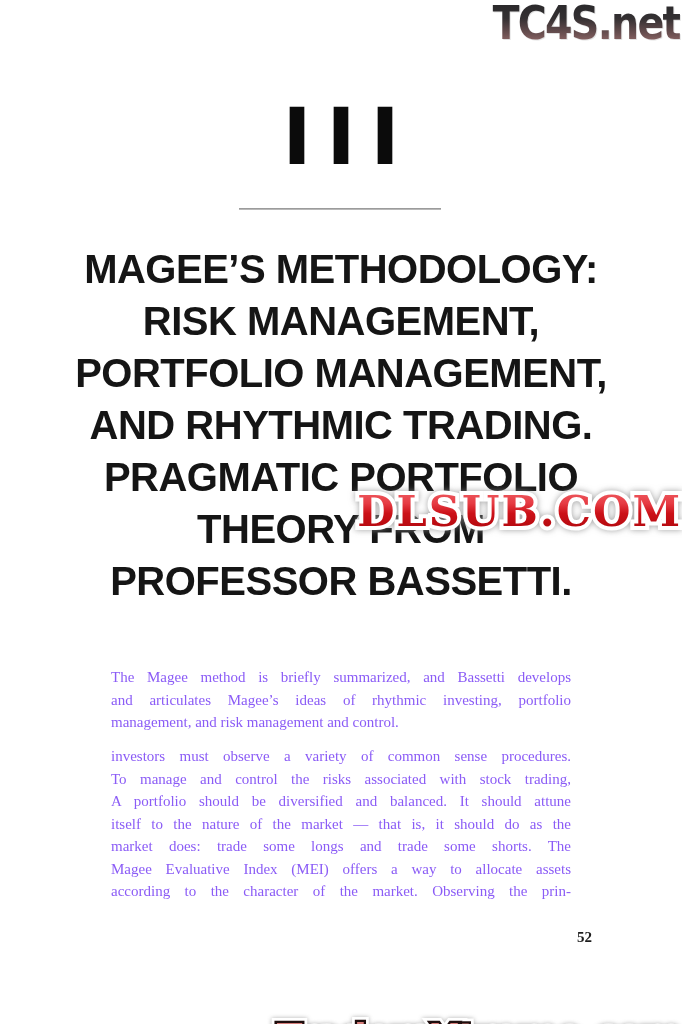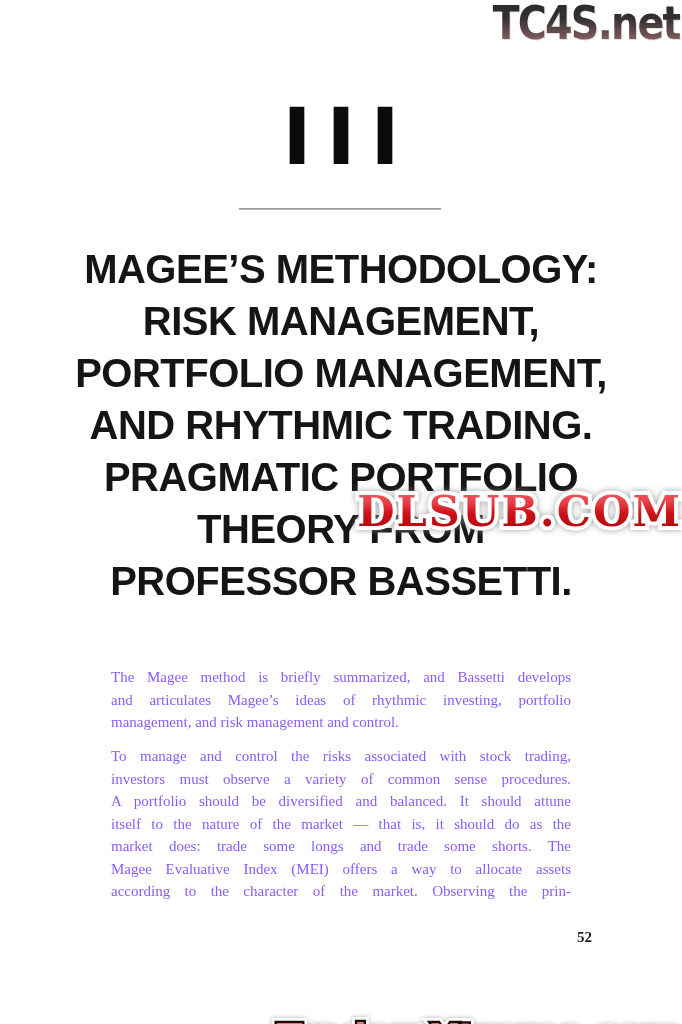--- a/index.html
+++ b/index.html
@@ -123,22 +123,22 @@
     </span>
   </div>
 
   <div class="body-para para-1">
       <div class="body-line">The Magee method is briefly summarized, and Bassetti develops</div>
       <div class="body-line">and articulates Magee’s ideas of rhythmic investing, portfolio</div>
       <div class="body-line last">management, and risk management and control.</div>
     </div>
 
   <div class="body-para para-2">
+      <div class="body-line">investors must observe a variety of common sense procedures.</div>
       <div class="body-line">To manage and control the risks associated with stock trading,</div>
-      <div class="body-line">investors must observe a variety of common sense procedures.</div>
       <div class="body-line">A portfolio should be diversified and balanced. It should attune</div>
       <div class="body-line">itself to the nature of the market — that is, it should do as the</div>
       <div class="body-line">market does: trade some longs and trade some shorts. The</div>
       <div class="body-line">Magee Evaluative Index (MEI) offers a way to allocate assets</div>
       <div class="body-line">according to the character of the market. Observing the prin-</div>
     </div>
 
   <div class="pagenum">52</div>
 
   <div class="trx">

